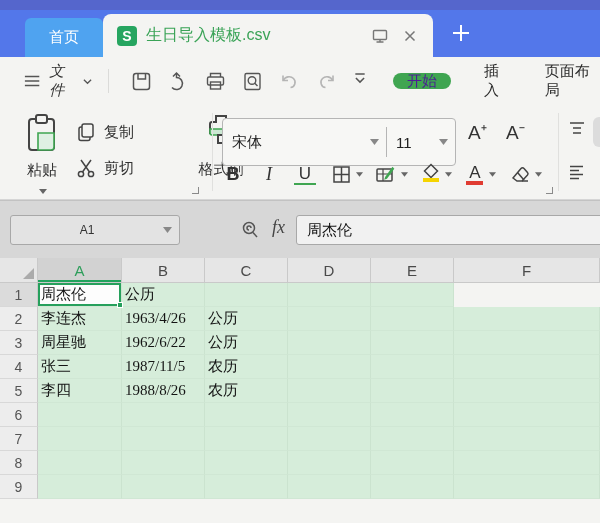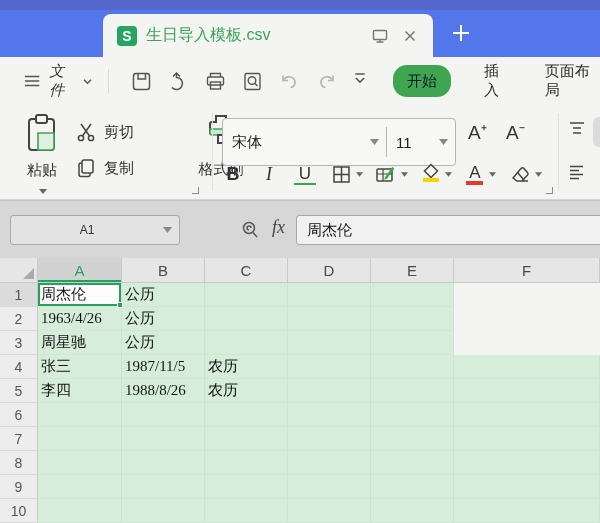--- a/index.html
+++ b/index.html
@@ -22,22 +22,22 @@
   .plus-btn { position:absolute; left:448px; top:10px; width:26px; height:26px; color:#fff; }
 
   
   .menubar { position:relative; height:48px; background:#F4F4F2; display:flex; align-items:center; }
   .menu-file-wrap { display:flex; align-items:center; margin-left:24px;font-style:italic; }
   .menu-label { font-size:15px; color:#333; margin-left:9px; }
   .vdiv { width:1px; height:24px; background:#DBDBD9; margin:0 14px 0 16px; }
   .mi { width:21px; height:21px; margin:0 8px; flex:0 0 auto; }
   .mi.dis svg { stroke:#B5B5B5; }
   .mi svg, .menu-file-wrap svg { stroke:#555; }
-  .pill { margin-left:18px; width:63px; height:32px; border-radius:14px; background:#3FA551;
-    color:#0f172a; font-size:15px; display:flex; align-items:center; justify-content:center; }
+  .pill { margin-left:18px; width:63px; height:16px; border-radius:14px; background:#3FA551;
+    color:#4c1d95; font-size:15px; display:flex; align-items:center; justify-content:center; }
   .menutab { font-size:15px; color:#2B2B2B; margin-left:33px; }
 
   
   .ribbon { position:relative; height:95px; background:#F4F4F2; border-bottom:1px solid #D6D6D6; }
   .rlabel { font-size:15px; color:#333; }
   .grp-paste { position:absolute; left:20px; top:8px; width:44px; text-align:center; }
   .grp-paste .rlabel { display:inline-block; margin-top:4px; }
   .cutcopy { position:absolute; left:76px; top:14px; }
   .ccrow { display:flex; align-items:center; height:26px; margin-bottom:10px; }
   .ccrow svg { margin-right:8px; }
@@ -94,20 +94,23 @@
   .handle { position:absolute; right:-2px; bottom:-2px; width:6px; height:6px; background:#26A05C; border:1px solid #fff; }
 </style>
 </head>
 <body>
 
 <div class="app">
 
   <div class="titlebar"></div>
 
   <div class="tabbar">
+    <div class="tab-home">
+      <span>首页</span>
+    </div>
     <div class="tab-doc">
       <span class="s-badge">S</span>
       <span class="doc-title">生日导入模板.csv</span>
       <span class="tab-icon">
         <svg viewBox="0 0 18 18" fill="none" stroke="#777" stroke-width="1.4">
           <rect x="2.5" y="3.5" width="13" height="9" rx="1"></rect>
             <path d="M9 12.5v2.5M5.5 15h7"></path>
         </svg>
       </span>
       <span class="tab-icon">
@@ -197,32 +200,32 @@
       <br>
       <span class="rlabel">粘贴</span>
       <svg width="8" height="5" viewBox="0 0 8 5" style="margin-left:2px">
         <path d="M0 0l4 5 4-5z" fill="#666"></path>
       </svg>
     </div>
 
     <div class="cutcopy">
       <div class="ccrow">
         <svg width="20" height="20" viewBox="0 0 20 20" fill="none" stroke="#444" stroke-width="1.5">
+          <rect x="6" y="2" width="11" height="13" rx="2"></rect>
+            <path d="M14 15v1.5a2 2 0 0 1-2 2H5a2 2 0 0 1-2-2V7a2 2 0 0 1 2-2h1"></path>
+        </svg>
+        <span class="rlabel">复制</span>
+      </div>
+      <div class="ccrow">
+        <svg width="20" height="20" viewBox="0 0 20 20" fill="none" stroke="#444" stroke-width="1.5">
           <path d="M5 2l8.5 12M15 2L6.5 14"></path>
             <circle cx="5" cy="16" r="2.6"></circle>
             <circle cx="15" cy="16" r="2.6"></circle>
         </svg>
         <span class="rlabel">剪切</span>
-      </div>
-      <div class="ccrow">
-        <svg width="20" height="20" viewBox="0 0 20 20" fill="none" stroke="#444" stroke-width="1.5">
-          <rect x="6" y="2" width="11" height="13" rx="2"></rect>
-            <path d="M14 15v1.5a2 2 0 0 1-2 2H5a2 2 0 0 1-2-2V7a2 2 0 0 1 2-2h1"></path>
-        </svg>
-        <span class="rlabel">复制</span>
       </div>
     </div>
 
     <div class="grp-painter">
       <svg width="34" height="38" viewBox="0 0 34 38">
         <path d="M12 3h10v6h4a2 2 0 0 1 2 2v9H6v-9a2 2 0 0 1 2-2h4z" fill="none" stroke="#444" stroke-width="2"></path>
         <path d="M6 16h22v4a2 2 0 0 1-2 2H8a2 2 0 0 1-2-2z" fill="#CBE8D2" stroke="#3FA551" stroke-width="1.6"></path>
         <path d="M14 22h6v8h-6z" fill="none" stroke="#444" stroke-width="2"></path>
       </svg>
       <br>
@@ -363,30 +366,32 @@
         <span class="handle"></span>
       </div>
       <div class="cell">公历</div>
       <div class="cell"></div>
       <div class="cell"></div>
       <div class="cell"></div>
     </div>
 
     <div class="gridrow row">
       <div class="rowhead">2</div>
+      <div class="cell">李连杰</div>
       <div class="cell">1963/4/26</div>
       <div class="cell">公历</div>
       <div class="cell"></div>
       <div class="cell"></div>
       <div class="cell"></div>
     </div>
 
     <div class="gridrow row">
       <div class="rowhead">3</div>
       <div class="cell">周星驰</div>
+      <div class="cell">1962/6/22</div>
       <div class="cell">公历</div>
       <div class="cell"></div>
       <div class="cell"></div>
       <div class="cell"></div>
     </div>
 
     <div class="gridrow row">
       <div class="rowhead">4</div>
       <div class="cell">张三</div>
       <div class="cell">1987/11/5</div>
@@ -439,24 +444,15 @@
     <div class="gridrow row">
       <div class="rowhead">9</div>
       <div class="cell"></div>
       <div class="cell"></div>
       <div class="cell"></div>
       <div class="cell"></div>
       <div class="cell"></div>
       <div class="cell"></div>
     </div>
 
-    <div class="gridrow row">
-      <div class="rowhead">10</div>
-      <div class="cell"></div>
-      <div class="cell"></div>
-      <div class="cell"></div>
-      <div class="cell"></div>
-      <div class="cell"></div>
-      <div class="cell"></div>
-    </div>
   </div>
 
 </div>
 
 </body></html>

